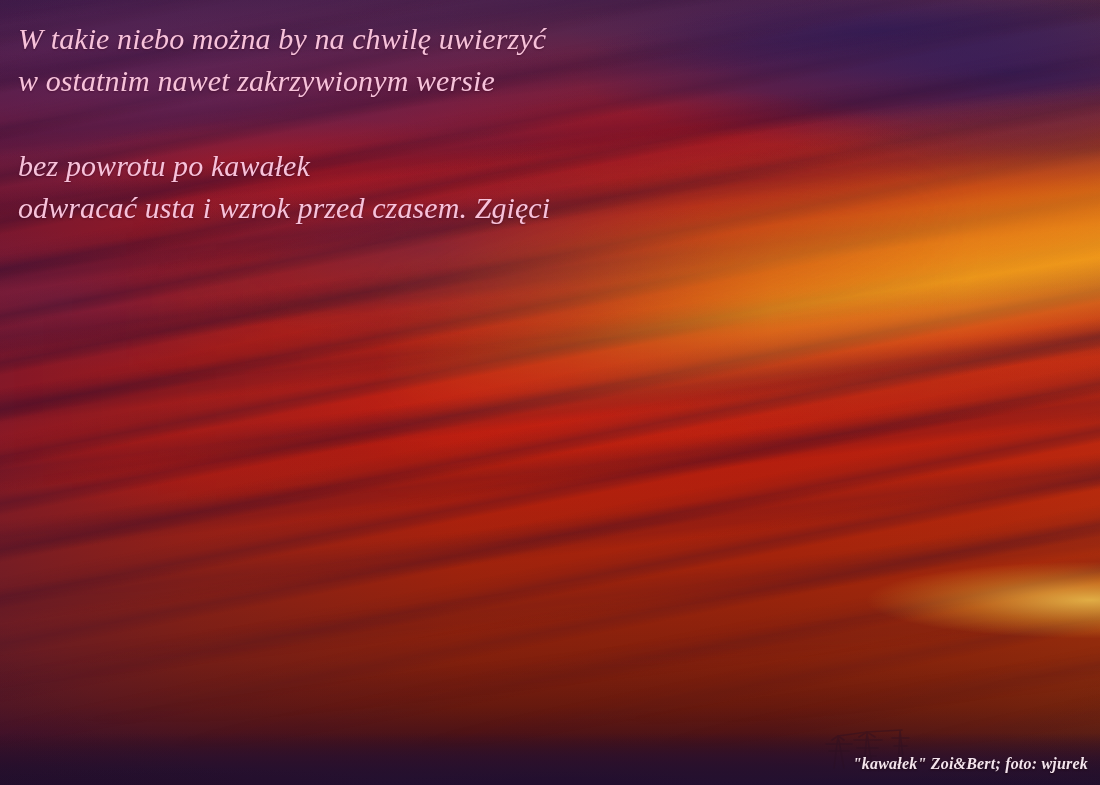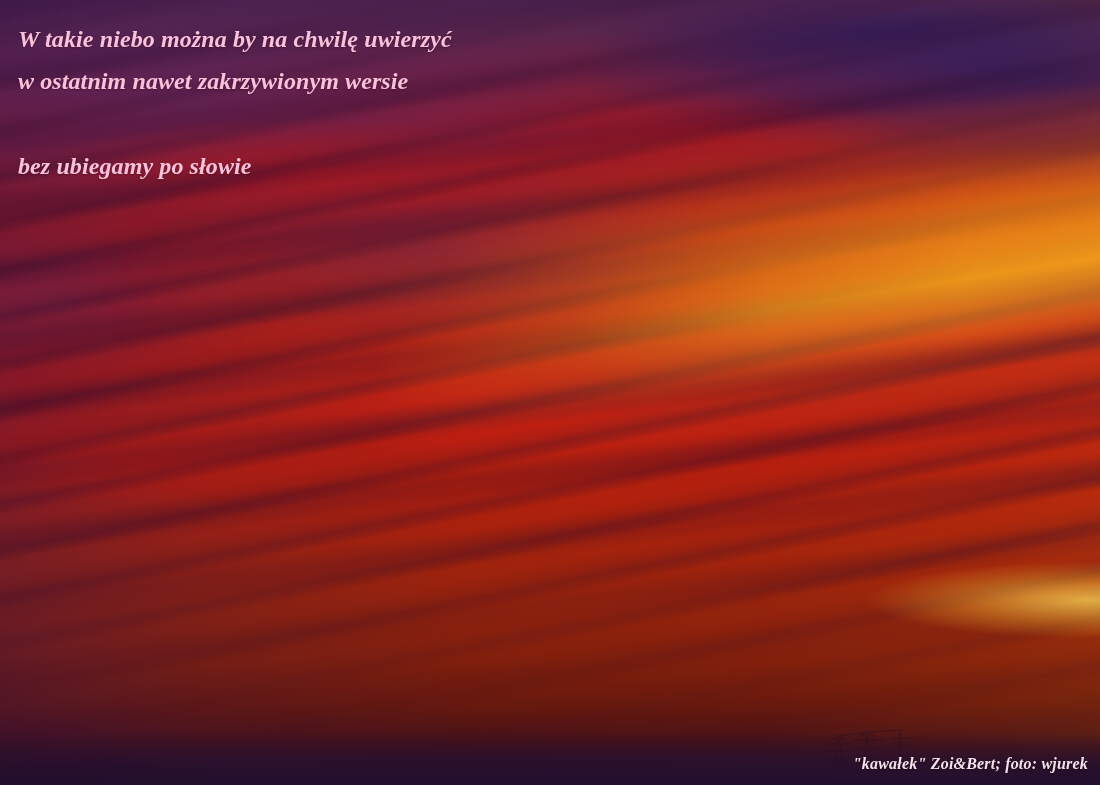--- a/index.html
+++ b/index.html
@@ -195,23 +195,23 @@
   }
 
   
   .poem {
     position: absolute;
     left: 18px;
     top: 18px;
     width: 900px;
   }
   .poem-line {
-    font-size: 24px;
+    font-size: 30px;
     line-height: 42px;
-    font-weight: bold;
+    font-weight: normal;
     font-style: italic;
     color: #f7c2da;
     white-space: pre;
     letter-spacing: 0.1px;
     text-shadow: 0 1px 2px rgba(60,0,30,0.45);
   }
   .stanza-gap {
     height: 43px;
   }
 
@@ -260,18 +260,19 @@
     </g>
   </svg>
 
   <div class="sky grain"></div>
   <div class="sky vignette"></div>
 
   <div class="poem">
     <div class="poem-line">W takie niebo można by na chwilę uwierzyć</div>
     <div class="poem-line">w ostatnim nawet zakrzywionym wersie</div>
     <div class="stanza-gap"></div>
-    <div class="poem-line">bez ubiegamy po słowie</div>
+    <div class="poem-line">bez powrotu po kawałek</div>
+    <div class="poem-line">odwracać usta i wzrok przed czasem. Zgięci</div>
   </div>
 
   <div class="credit">"kawałek" Zoi&amp;Bert; foto: wjurek</div>
 
 </div>
 
 </body></html>

